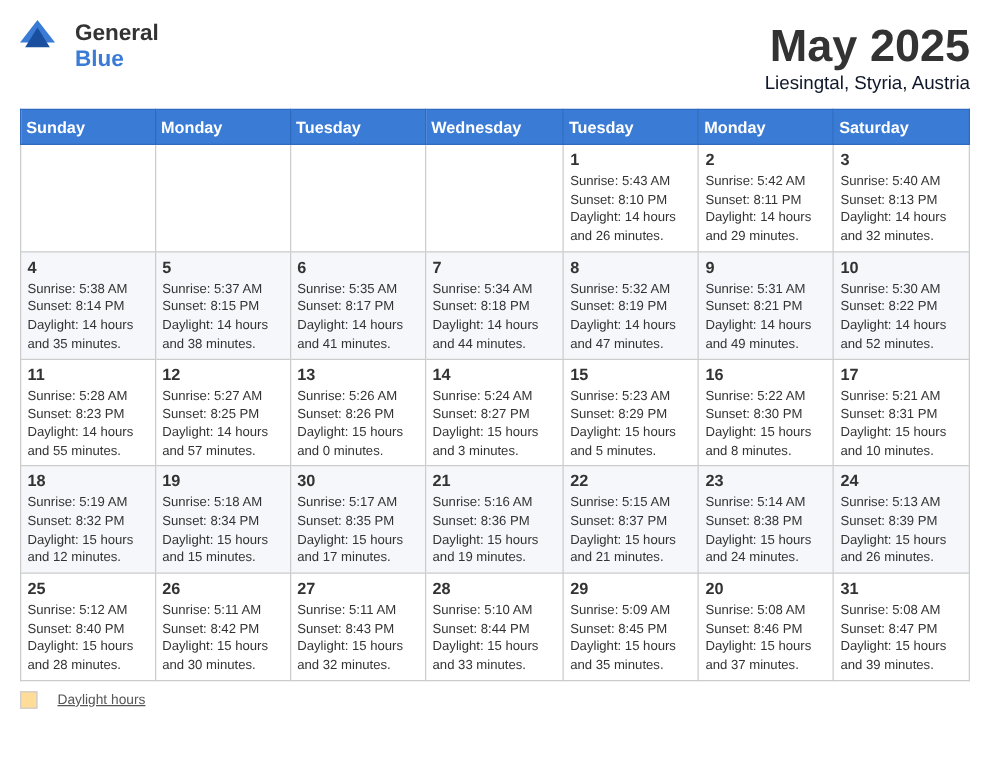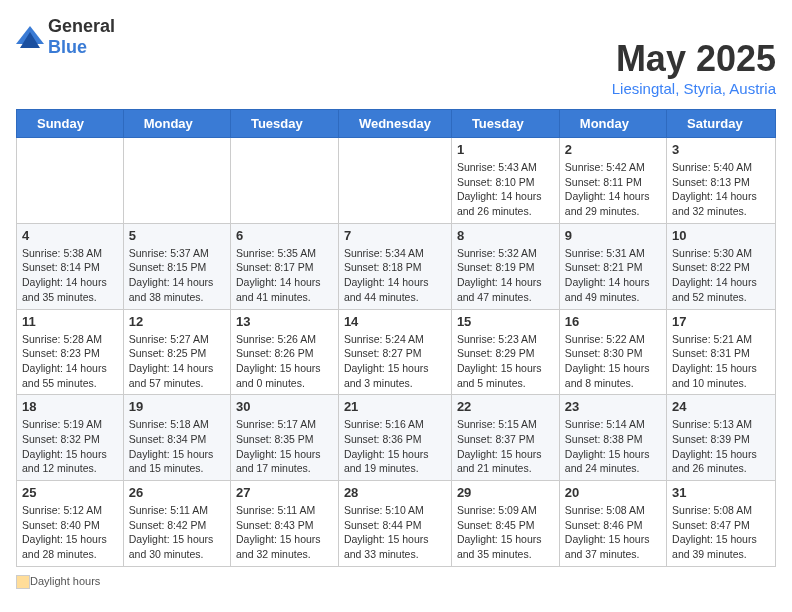--- a/index.html
+++ b/index.html
@@ -11,59 +11,58 @@
       padding: 16px;
     }
     .header {
       display: flex;
       justify-content: space-between;
       align-items: flex-start;
       margin-bottom: 12px;
     }
     .logo {
       display: flex;
-      align-items: center;
-      gap: 4px;
+      align-items: flex-start;
+      gap: 16px;
     }
     .logo-text-general {
       font-size: 18px;
       font-weight: bold;
       color: #333;
     }
     .logo-text-blue {
       font-size: 18px;
       font-weight: bold;
       color: #3a7bd5;
     }
     .logo-icon {
       width: 28px;
       height: 22px;
     }
     .title-block {
       text-align: right;
-      margin-top: 22px;
     }
     .title-month {
       font-size: 36px;
       font-weight: bold;
       color: #333;
     }
     .title-location {
       font-size: 15px;
-      color: #3b82f6;
+      color: #0f172a;
     }
     table {
       width: 100%;
       border-collapse: collapse;
       font-size: 11px;
     }
     thead th {
       background-color: #3a7bd5;
       color: #fff;
-      padding: 6px 20px;
+      padding: 6px 4px;
       text-align: left;
       font-size: 13px;
       font-weight: bold;
       border: 1px solid #2e6abf;
     }
     tbody td {
       border: 1px solid #ccc;
       vertical-align: top;
       padding: 4px 5px;
       width: 113px;
@@ -83,24 +82,26 @@
     .day-info {
       font-size: 10.5px;
       color: #333;
       line-height: 1.4;
     }
     .empty-cell {
       background: #fff !important;
     }
     .daylight-label {
       display: flex;
-      gap: 0;
+      align-items: center;
+      gap: 16px;
       margin-top: 8px;
       font-size: 11px;
       color: #555;
+      text-decoration: underline;
     }
     .daylight-box {
       width: 14px;
       height: 14px;
       background: #ffdd99;
       border: 1px solid #ccc;
       display: inline-block;
     }
   </style>
 </head>

